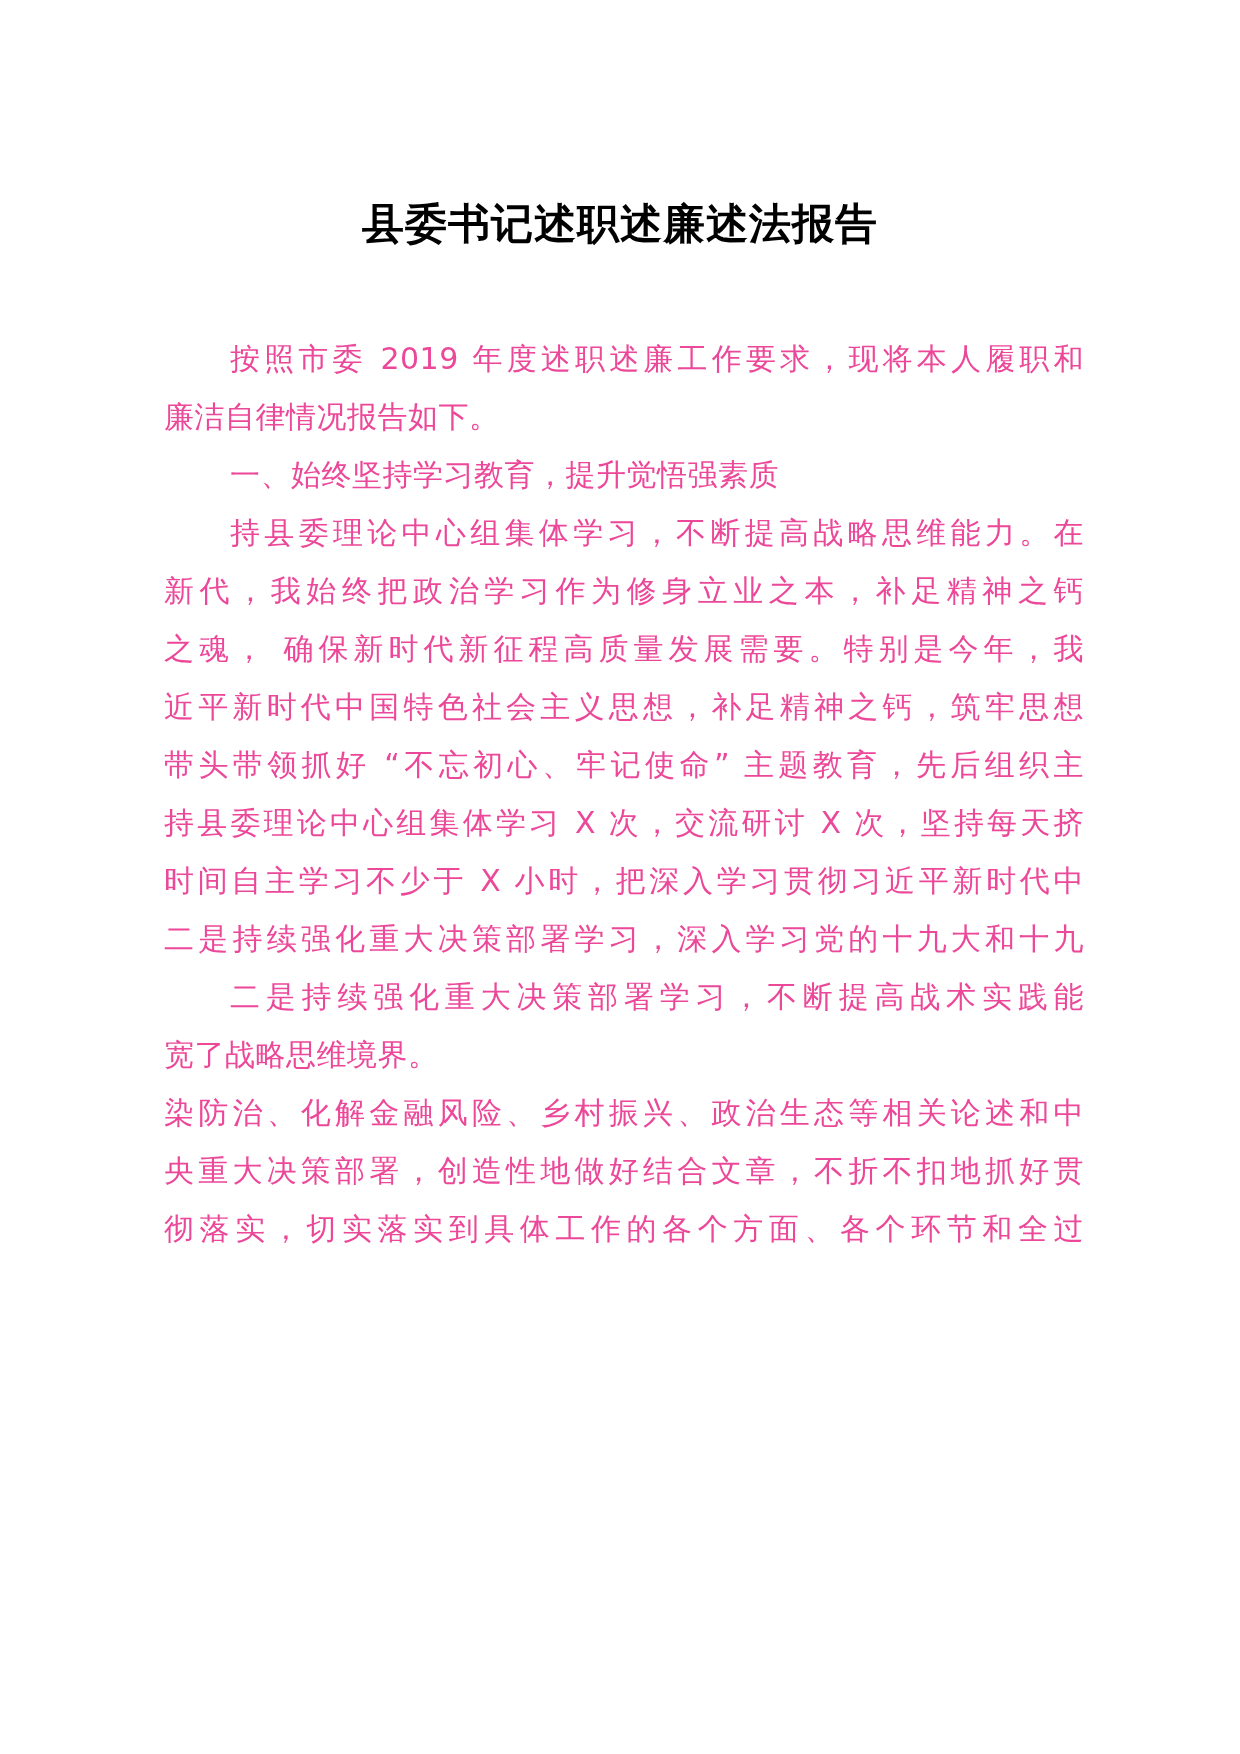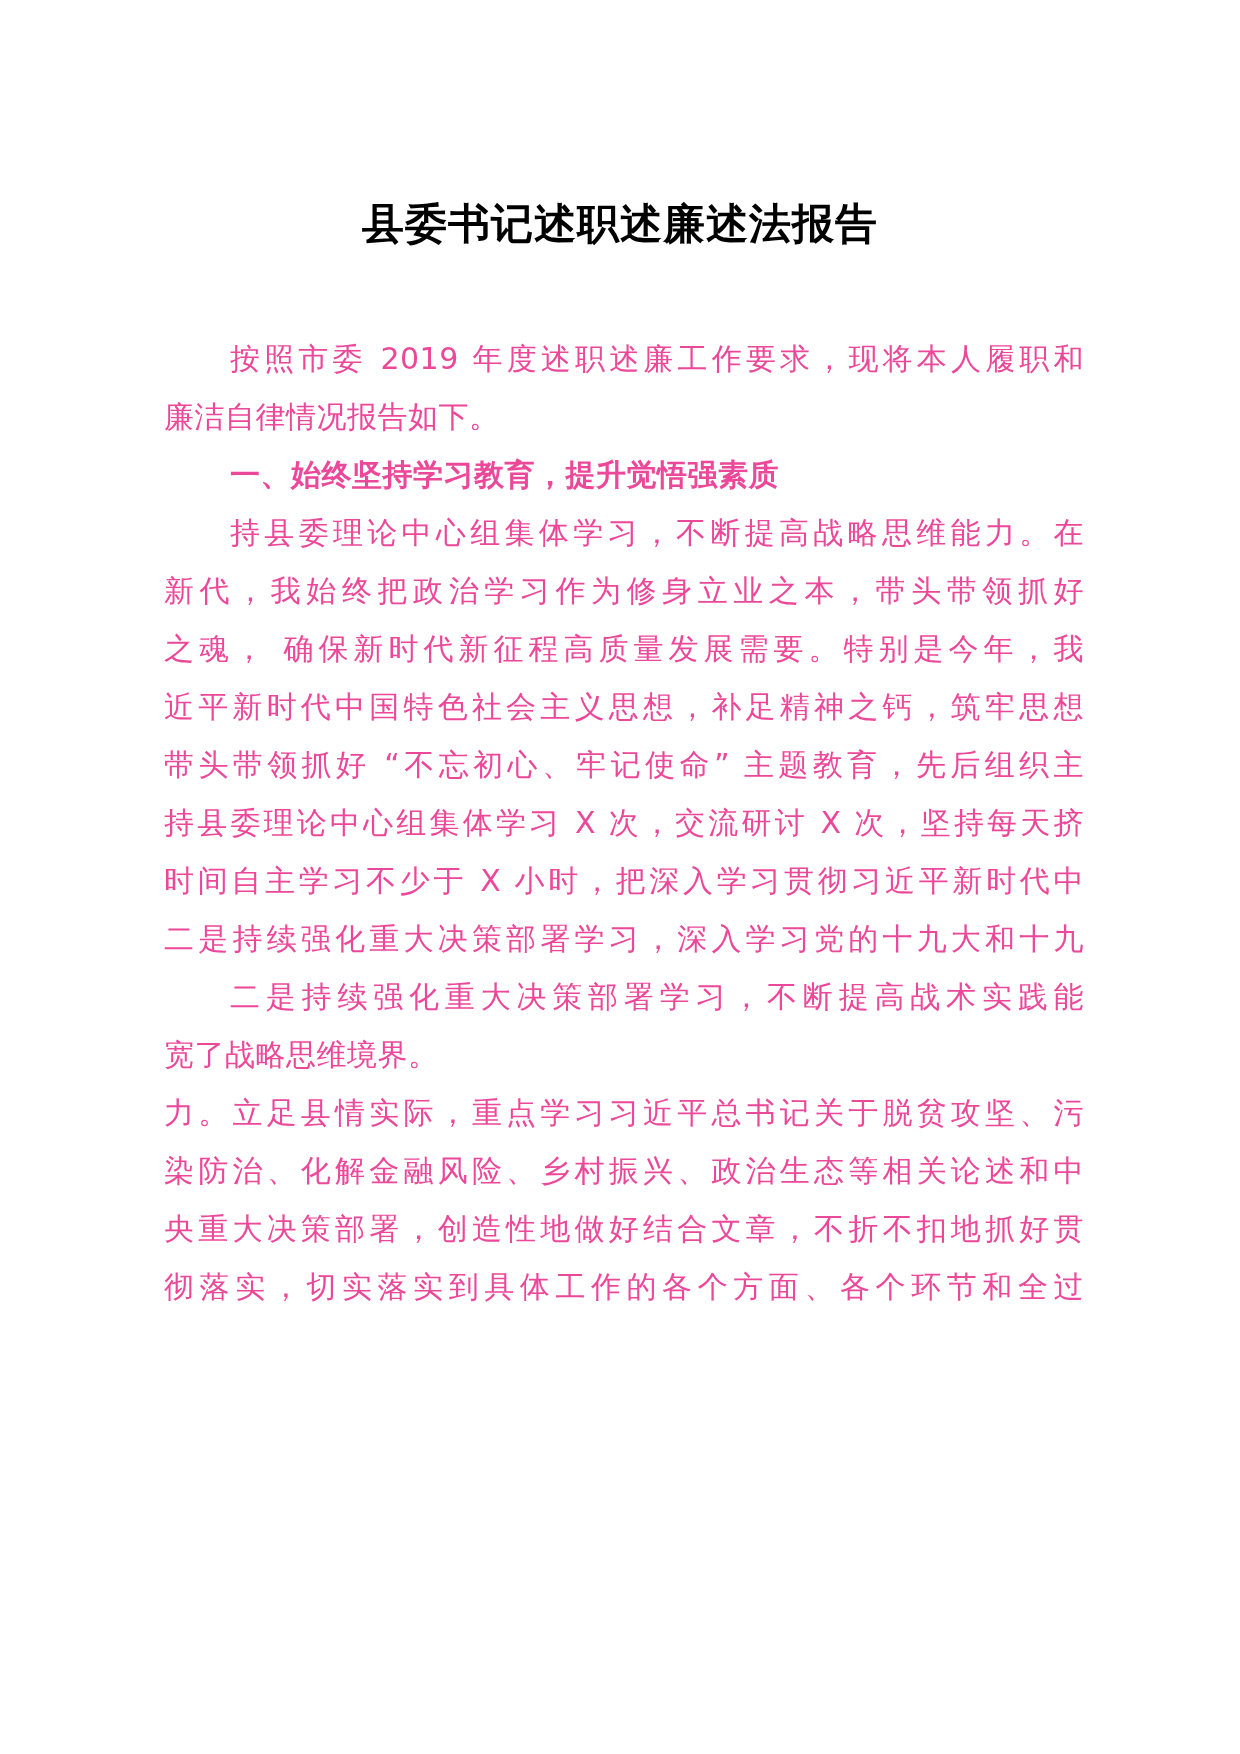--- a/index.html
+++ b/index.html
@@ -53,41 +53,39 @@
       letter-spacing: 0.5px;
     }
     .line.last {
       text-align-last: left;
     }
     .line.indent {
       padding-left: 66px;
     }
     .heading {
       text-align-last: left;
-      font-weight: bold;
     }
   </style>
 </head>
 <body>
 
 <div class="page">
   <div class="title">县委书记述职述廉述法报告</div>
 
   <div class="body">
     <span class="line indent">按照市委 2019 年度述职述廉工作要求，现将本人履职和</span>
     <span class="line last">廉洁自律情况报告如下。</span>
     <span class="line indent heading">一、始终坚持学习教育，提升觉悟强素质</span>
     <span class="line indent">持县委理论中心组集体学习，不断提高战略思维能力。在</span>
-    <span class="line">新代，我始终把政治学习作为修身立业之本，带头带领抓好</span>
+    <span class="line">新代，我始终把政治学习作为修身立业之本，补足精神之钙</span>
     <span class="line">之魂， 确保新时代新征程高质量发展需要。特别是今年，我</span>
     <span class="line">近平新时代中国特色社会主义思想，补足精神之钙，筑牢思想</span>
     <span class="line">带头带领抓好 “不忘初心、牢记使命” 主题教育，先后组织主</span>
     <span class="line">持县委理论中心组集体学习 X 次，交流研讨 X 次，坚持每天挤</span>
     <span class="line">时间自主学习不少于 X 小时，把深入学习贯彻习近平新时代中</span>
     <span class="line">二是持续强化重大决策部署学习，深入学习党的十九大和十九</span>
     <span class="line indent">二是持续强化重大决策部署学习，不断提高战术实践能</span>
     <span class="line last">宽了战略思维境界。</span>
-    <span class="line">力。立足县情实际，重点学习习近平总书记关于脱贫攻坚、污</span>
     <span class="line">染防治、化解金融风险、乡村振兴、政治生态等相关论述和中</span>
     <span class="line">央重大决策部署，创造性地做好结合文章，不折不扣地抓好贯</span>
     <span class="line">彻落实，切实落实到具体工作的各个方面、各个环节和全过</span>
   </div>
 </div>
 
 </body></html>

